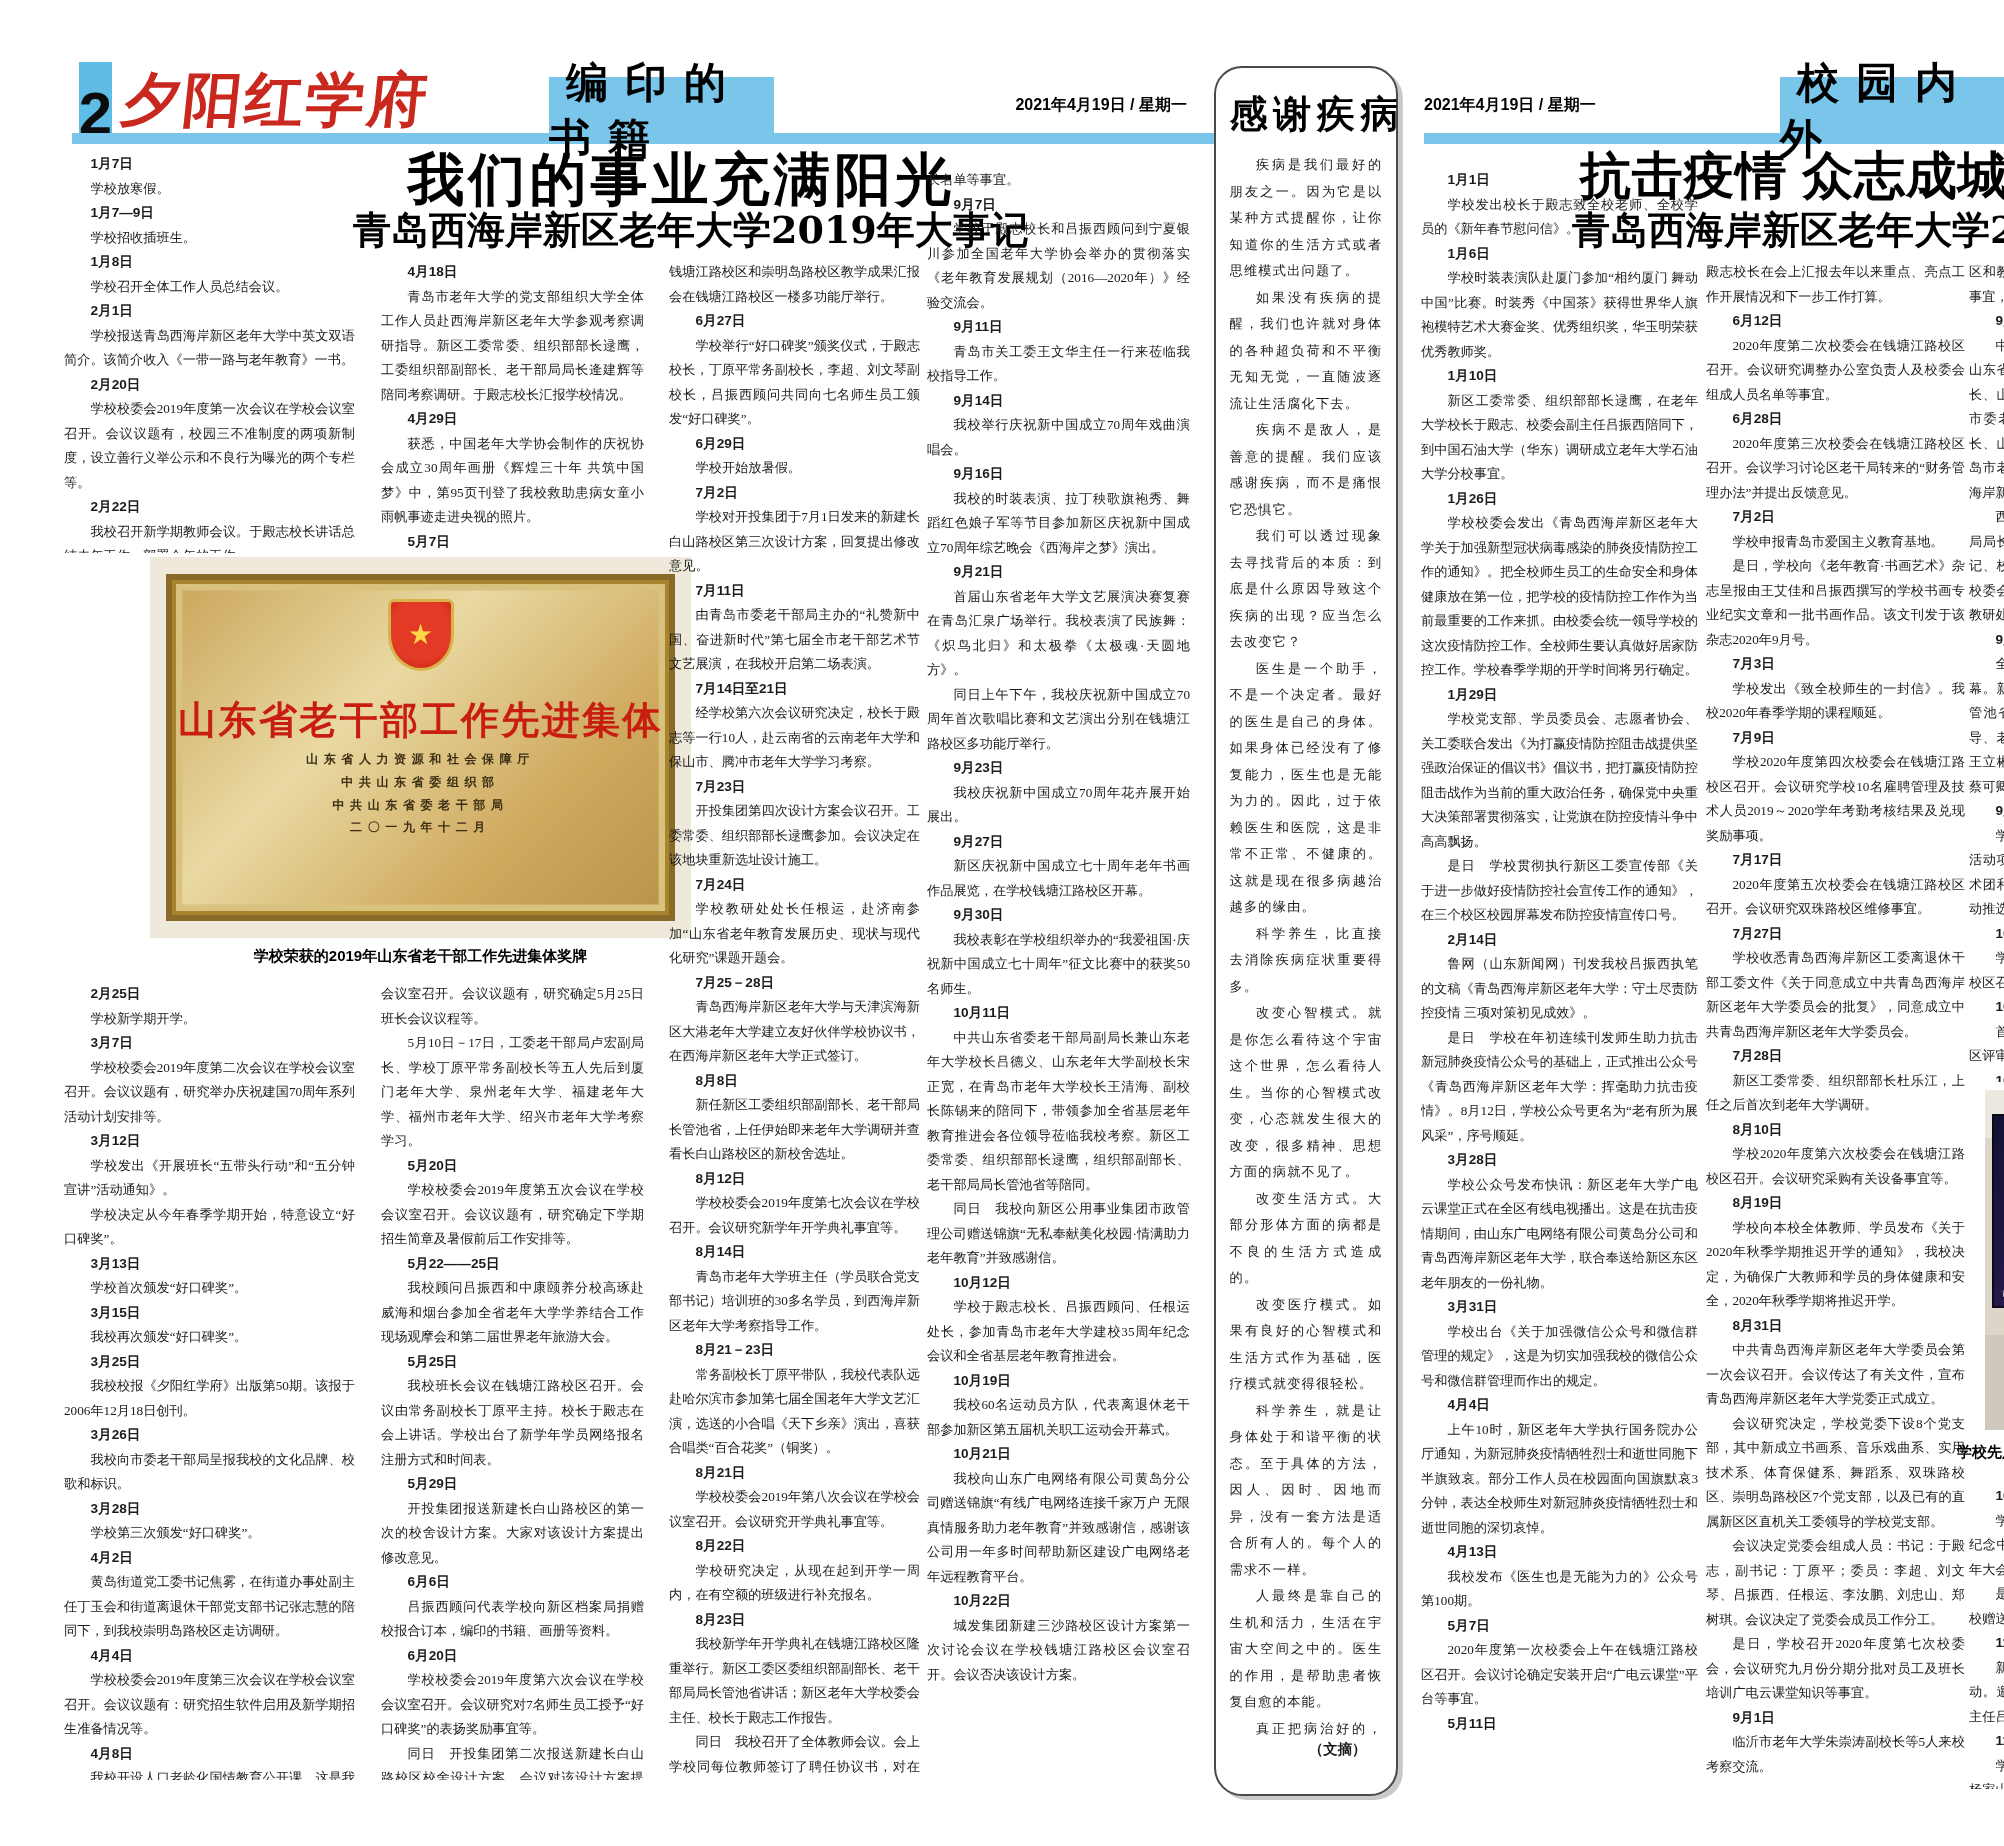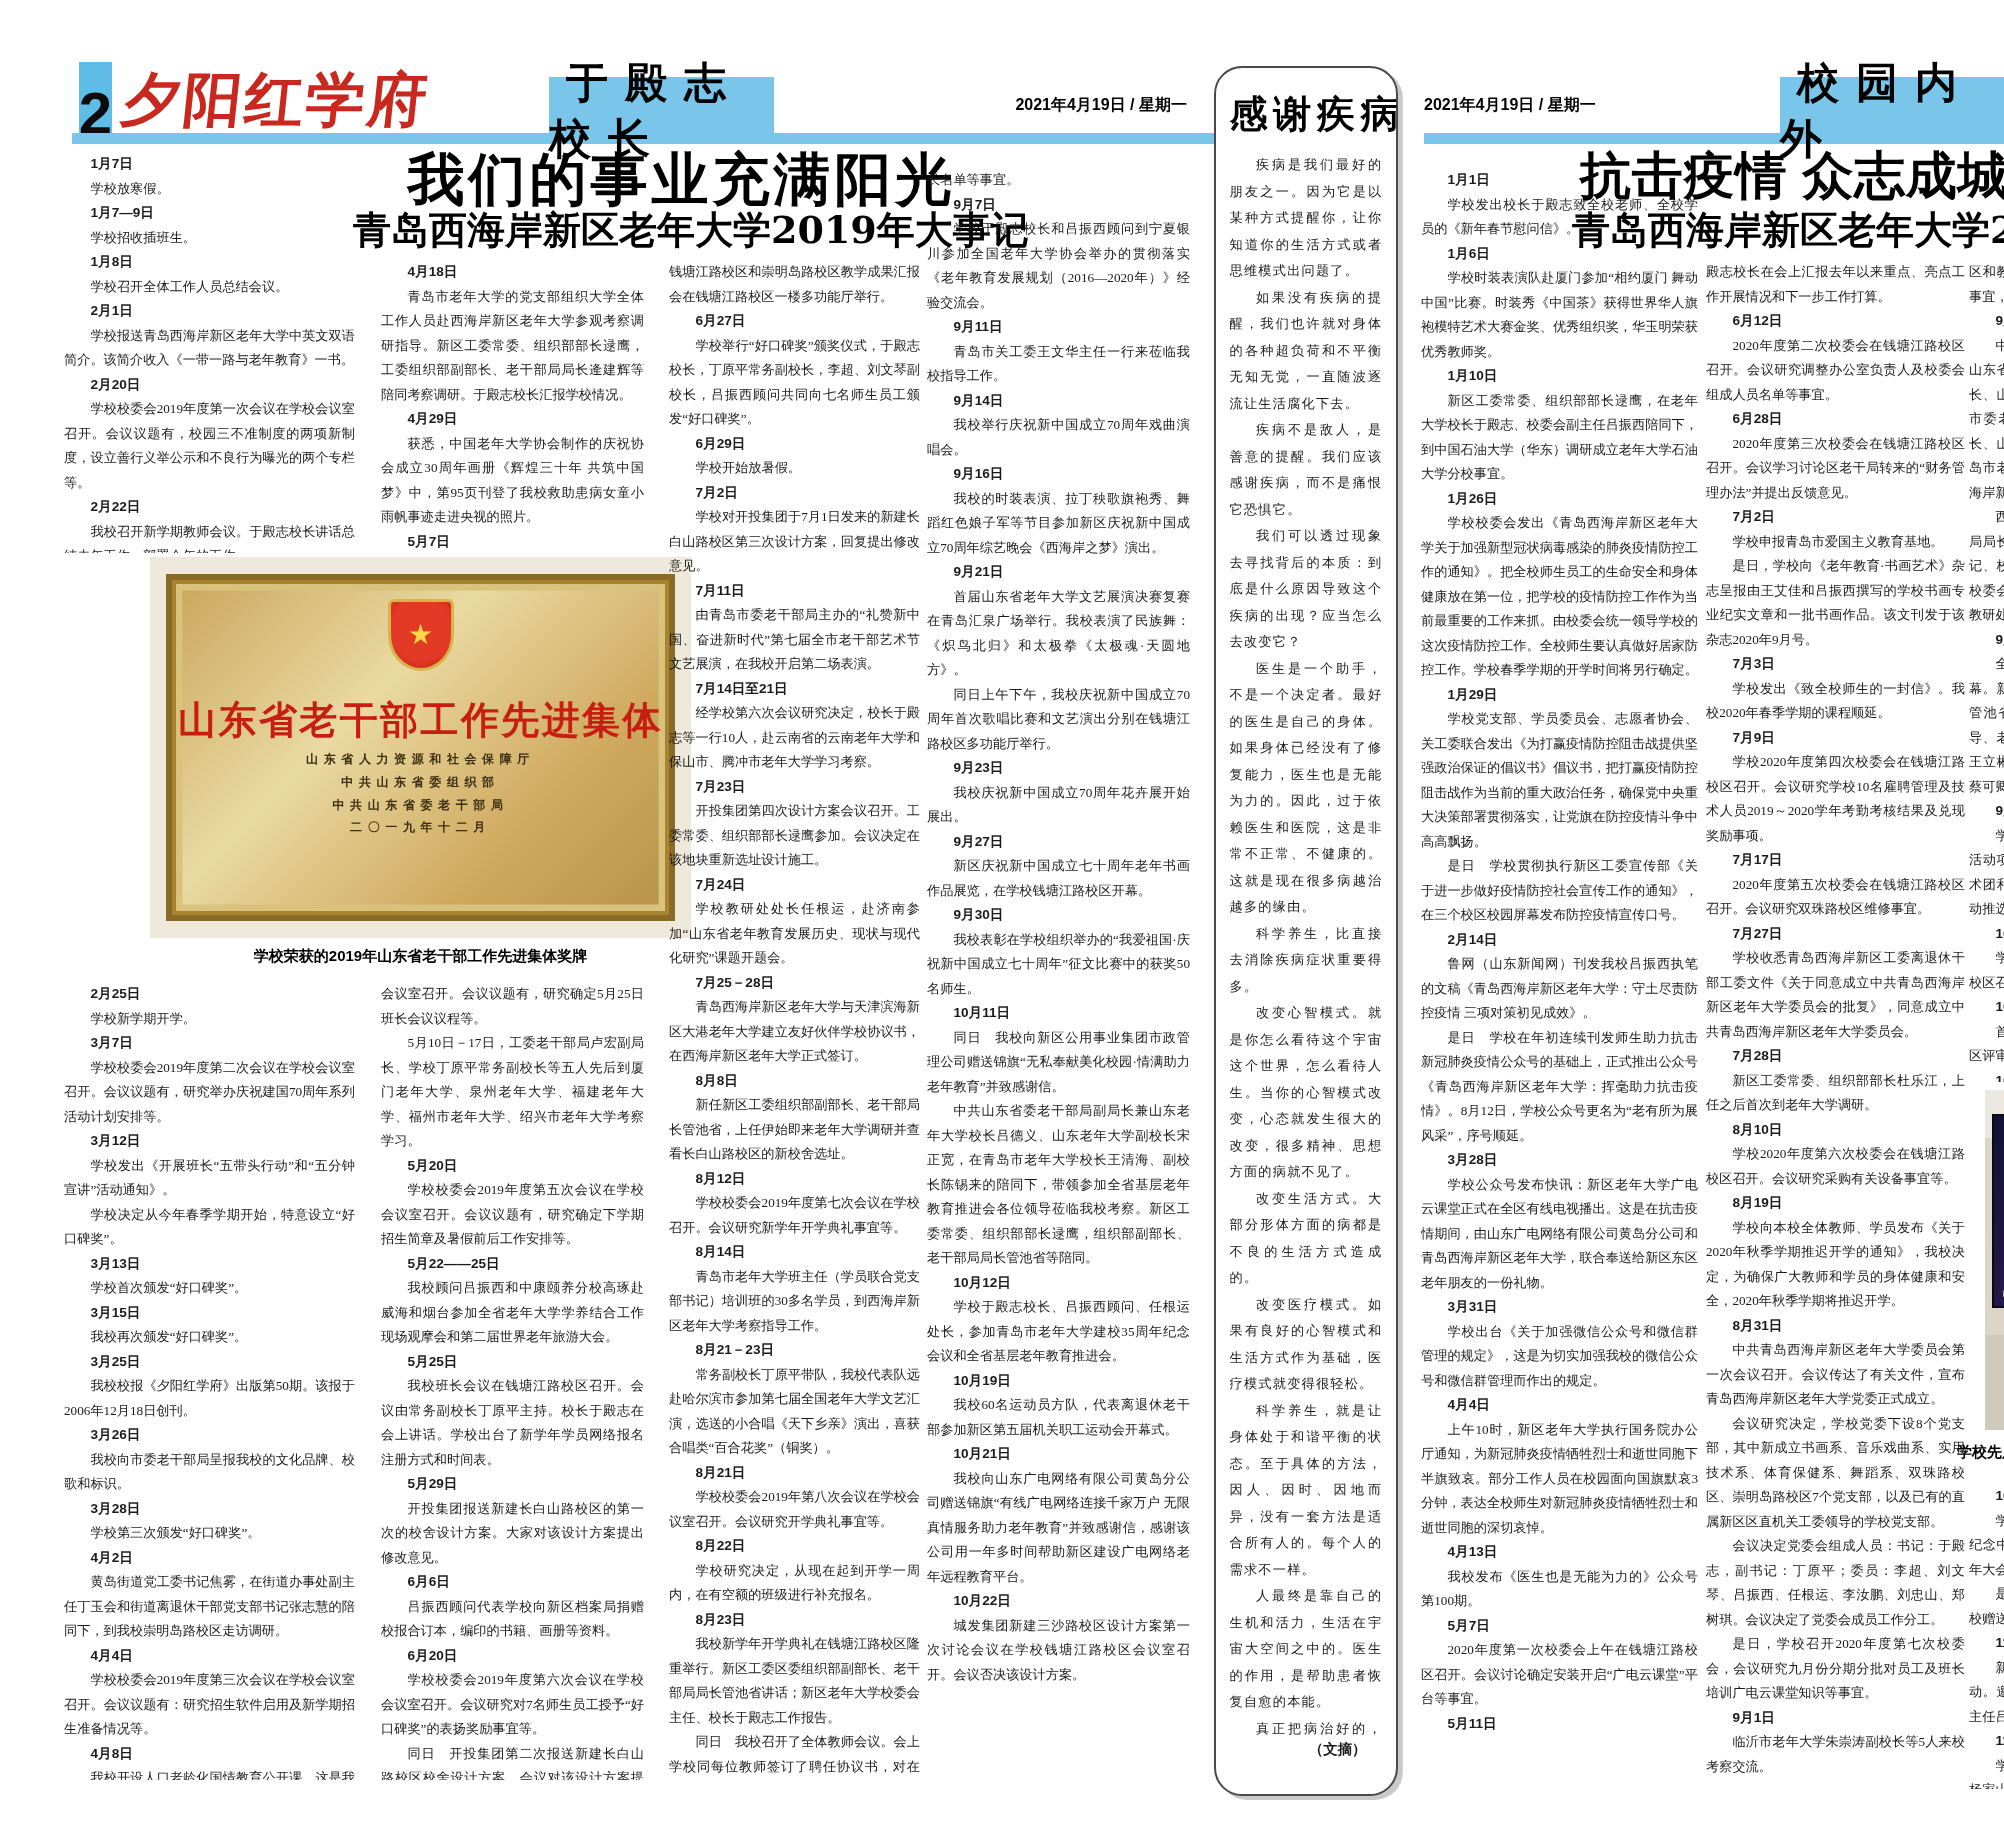--- a/index.html
+++ b/index.html
@@ -50,21 +50,21 @@
 </style>
 </head>
 <body>
 
 <div class="abs pagenum-box" style="left:79px;top:62px;">
   <span class="pagenum">2</span>
 </div>
 <div class="abs masthead" style="left:122px;top:70px;">夕阳红学府</div>
 <div class="abs blue-bar" style="left:72px;top:133px;width:1183px;"></div>
 <div class="abs section-tab" style="left:549px;top:77px;width:225px;height:67px;">
-  <span>于殿志校长</span>
+  <span>编印的书籍</span>
 </div>
 <div class="abs edition-date" style="left:978px;top:95px;width:209px;text-align:right;">2021年4月19日 / 星期一</div>
 
 <div class="abs edition-date" style="left:1424px;top:95px;">2021年4月19日 / 星期一</div>
 <div class="abs blue-bar" style="left:1424px;top:133px;width:1127px;"></div>
 <div class="abs section-tab" style="left:1780px;top:77px;width:233px;height:67px;">
   <span>校园内外</span>
 </div>
 
 <div class="abs main-title left-title" style="left:369px;top:142px;width:626px;">我们的事业充满阳光</div>
@@ -199,22 +199,22 @@
     <div class="d">9月21日</div>
     <p>首届山东省老年大学文艺展演决赛复赛在青岛汇泉广场举行。我校表演了民族舞：《炽鸟北归》和太极拳《太极魂·天圆地方》。</p>
     <p>同日上午下午，我校庆祝新中国成立70周年首次歌唱比赛和文艺演出分别在钱塘江路校区多功能厅举行。</p>
     <div class="d">9月23日</div>
     <p>我校庆祝新中国成立70周年花卉展开始展出。</p>
     <div class="d">9月27日</div>
     <p>新区庆祝新中国成立七十周年老年书画作品展览，在学校钱塘江路校区开幕。</p>
     <div class="d">9月30日</div>
     <p>我校表彰在学校组织举办的“我爱祖国·庆祝新中国成立七十周年”征文比赛中的获奖50名师生。</p>
     <div class="d">10月11日</div>
+    <p>中共山东省委老干部局副局长兼山东老年大学校长吕德义、山东老年大学副校长宋正宽，在青岛市老年大学校长王清海、副校长陈锡来的陪同下，带领参加全省基层老年教育推进会各位领导莅临我校考察。新区工委常委、组织部部长逯鹰，组织部副部长、老干部局局长管池省等陪同。</p>
     <p>同日　我校向新区公用事业集团市政管理公司赠送锦旗“无私奉献美化校园·情满助力老年教育”并致感谢信。</p>
-    <p>中共山东省委老干部局副局长兼山东老年大学校长吕德义、山东老年大学副校长宋正宽，在青岛市老年大学校长王清海、副校长陈锡来的陪同下，带领参加全省基层老年教育推进会各位领导莅临我校考察。新区工委常委、组织部部长逯鹰，组织部副部长、老干部局局长管池省等陪同。</p>
     <div class="d">10月12日</div>
     <p>学校于殿志校长、吕振西顾问、任根运处长，参加青岛市老年大学建校35周年纪念会议和全省基层老年教育推进会。</p>
     <div class="d">10月19日</div>
     <p>我校60名运动员方队，代表离退休老干部参加新区第五届机关职工运动会开幕式。</p>
     <div class="d">10月21日</div>
     <p>我校向山东广电网络有限公司黄岛分公司赠送锦旗“有线广电网络连接千家万户 无限真情服务助力老年教育”并致感谢信，感谢该公司用一年多时间帮助新区建设广电网络老年远程教育平台。</p>
     <div class="d">10月22日</div>
     <p>城发集团新建三沙路校区设计方案第一次讨论会议在学校钱塘江路校区会议室召开。会议否决该设计方案。</p>
   </div>
 

